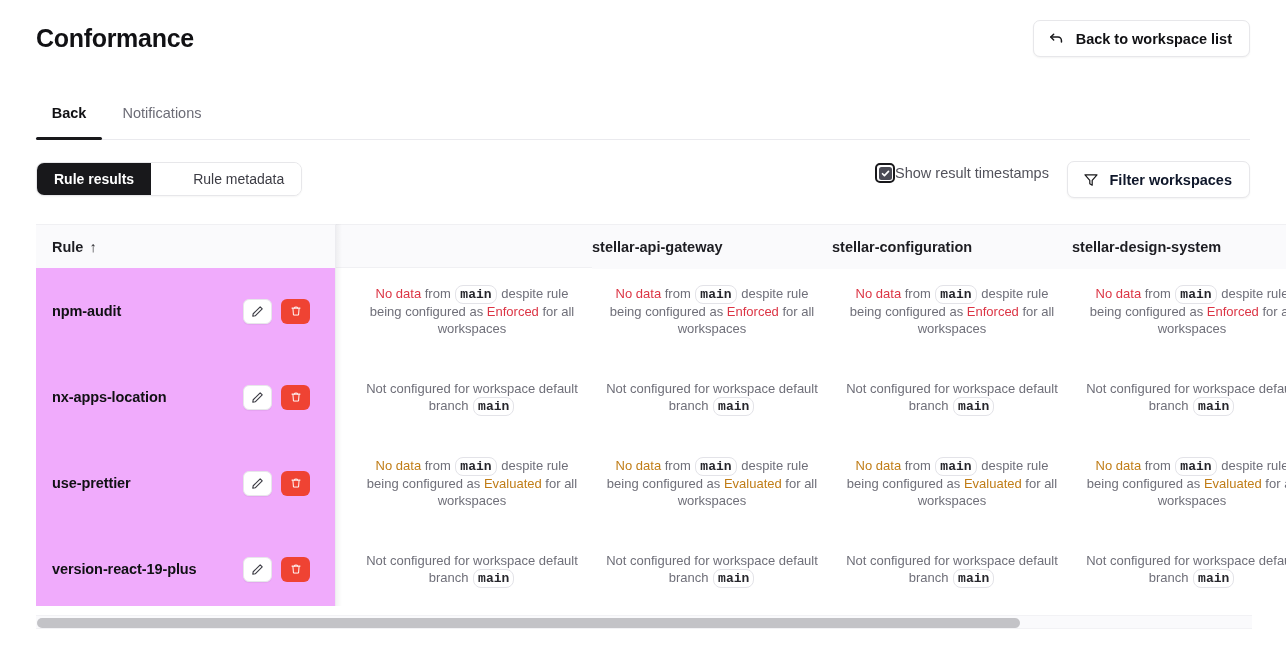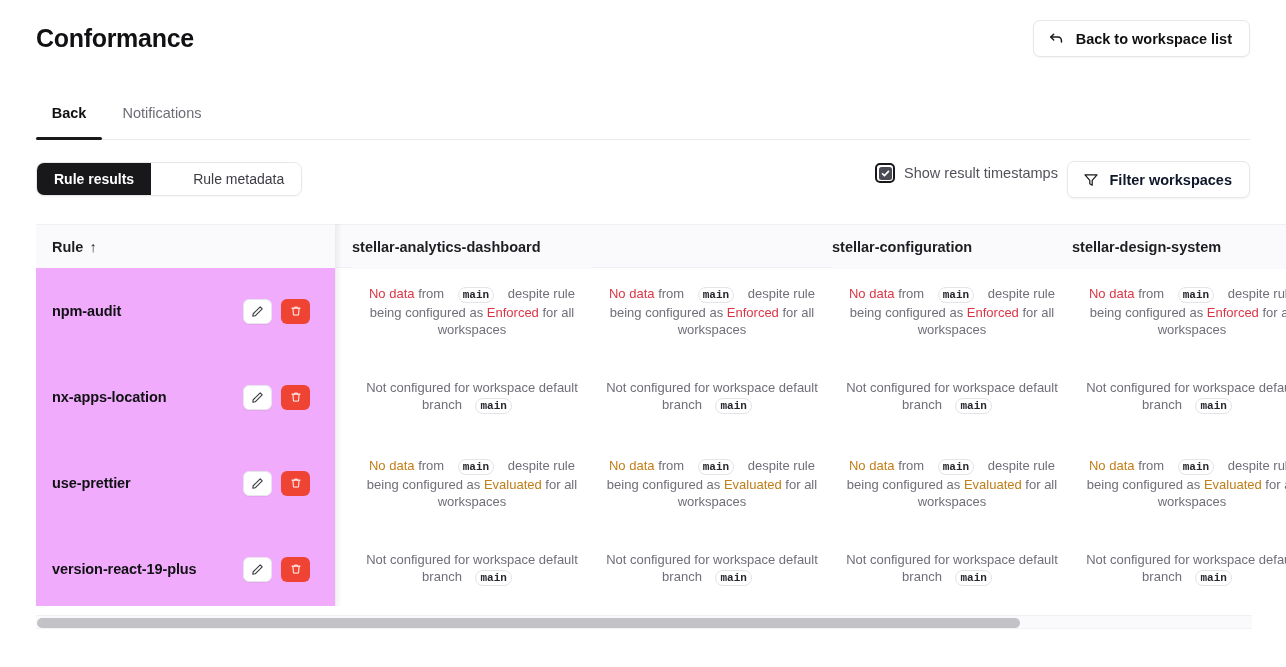--- a/index.html
+++ b/index.html
@@ -68,21 +68,21 @@
   }
   .seg {
     display: flex; align-items: center; justify-content: center;
     padding: 0 17px; font-size: 14px; cursor: pointer; white-space: nowrap;
   }
   .seg.on { background: #18181b; color: #ffffff; font-weight: bold; text-align: right; }
   .seg.off { background: #ffffff; color: #3c3c44; padding-left: 42px; }
 
   .checkbox-wrap {
     position: absolute; left: 875px; top: 1px;
-    display: flex; align-items: center; gap: 9px; cursor: pointer;
+    display: flex; align-items: center; cursor: pointer;
   }
   .cb-focus {
     width: 20px; height: 20px; border-radius: 5px;
     border: 2px solid #18181b;
     display: flex; align-items: center; justify-content: center;
     background: #ffffff;
   }
   .cb-box {
     width: 13px; height: 13px; border-radius: 2.5px;
     background: #4b4b55;
@@ -166,26 +166,26 @@
 
   .ws-cell {
     position: absolute; top: 0; height: 86px;
     display: flex; align-items: center; justify-content: center;
     text-align: center; font-size: 13px; line-height: 17px;
     color: #6f6f79; padding: 0 8px;
   }
   .ws-cell .inner { width: 100%; }
   .code {
     font-family: "Liberation Mono", monospace;
-    font-size: 11px; font-weight: bold;
+    font-size: 13px; font-weight: bold;
     color: #26262c;
     background: #ffffff;
     border: 1px solid #e3e3e8;
     border-radius: 8px;
-    padding: 1px 4px; margin: 0 10px;
+    padding: 1px 4px; margin: 0 1px;
     white-space: nowrap;
   }
   .hl-red { color: #dc3545; }
   .hl-amber { color: #c07d17; }
 
   
   .scrollbar {
     position: absolute; left: 36px; top: 615px;
     width: 1216px; height: 14px;
     background: #fafafc;
@@ -256,21 +256,21 @@
       <span class="label">Filter workspaces</span>
     </div>
   </div>
 
   <div class="table-region">
     <div class="thead">
       <div class="th-rule">
         <span>Rule</span>
         <span style="margin-left:6px">↑</span>
       </div>
-      <div class="th-ws" id="th0" style="left: 316px; width: 240px;">stellar-analytics-dashboard</div>
+      <div class="th-ws" id="th1" style="left: 556px; width: 240px;">stellar-api-gateway</div>
       <div class="th-ws" id="th2" style="left: 796px; width: 240px;">stellar-configuration</div>
       <div class="th-ws" id="th3" style="left: 1036px; width: 240px;">stellar-design-system</div>
     </div>
 
     <div class="tbody" id="tbody">
         <div class="row" style="top: 0px;">
           <div class="rule-cell">
             <span class="rule-name">npm-audit</span>
             <div class="row-actions">
               <div class="btn-edit">

